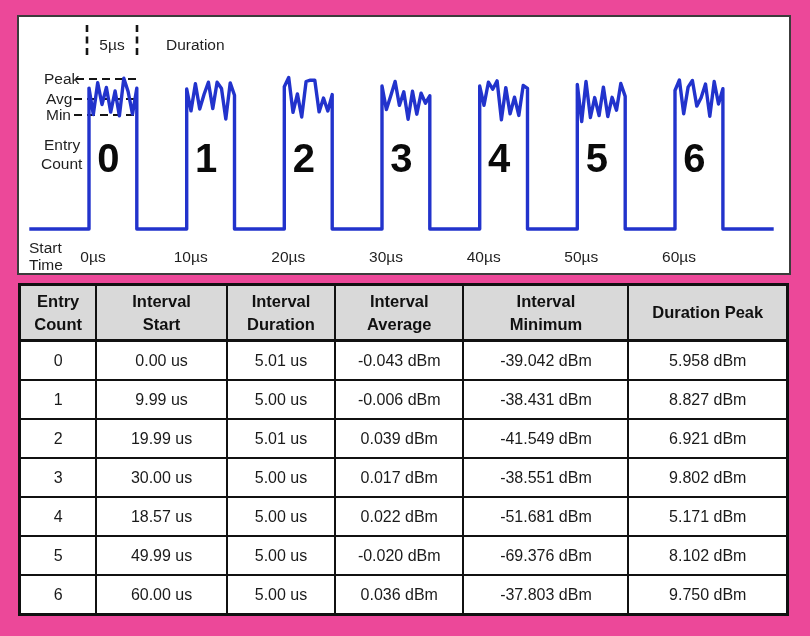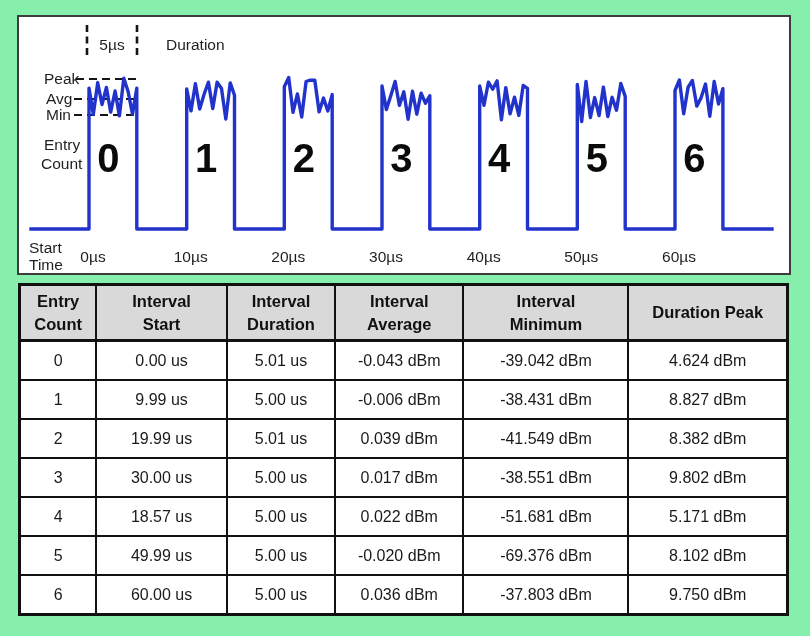--- a/index.html
+++ b/index.html
@@ -1,17 +1,17 @@
 <!DOCTYPE html>
 <html><head>
 <meta charset="utf-8">
 <style>
   html,body{margin:0;padding:0;background:#ffffff;}
   body{width:810px;height:636px;font-family:"Liberation Sans",sans-serif;}
-  #page{position:relative;width:810px;height:636px;background:#86efac;overflow:hidden;}
+  #page{position:relative;width:810px;height:636px;background:#ec4899;overflow:hidden;}
 
   
   .wave-box{position:absolute;left:17px;top:15px;width:770px;height:256px;
             border:2px solid #3c3c3c;background:#fff;}
   .wave-box svg{display:block;width:100%;height:100%;}
   svg text{font-family:"Liberation Sans",sans-serif;}
   .vdash{stroke:#151515;stroke-width:2.6;stroke-dasharray:7 4.5;fill:none;}
   .hdash{stroke:#151515;stroke-width:2;stroke-dasharray:8 5;fill:none;}
   .lbl{font-size:15.5px;fill:#1f1f1f;}
   .mid{text-anchor:middle;}
@@ -97,37 +97,37 @@
             <th>Duration Peak</th>
           </tr>
       </thead>
       <tbody id="tbl-body">
           <tr>
             <td>0</td>
             <td>0.00 us</td>
             <td>5.01 us</td>
             <td>-0.043 dBm</td>
             <td>-39.042 dBm</td>
-            <td>4.624 dBm</td>
+            <td>5.958 dBm</td>
           </tr>
           <tr>
             <td>1</td>
             <td>9.99 us</td>
             <td>5.00 us</td>
             <td>-0.006 dBm</td>
             <td>-38.431 dBm</td>
             <td>8.827 dBm</td>
           </tr>
           <tr>
             <td>2</td>
             <td>19.99 us</td>
             <td>5.01 us</td>
             <td>0.039 dBm</td>
             <td>-41.549 dBm</td>
-            <td>8.382 dBm</td>
+            <td>6.921 dBm</td>
           </tr>
           <tr>
             <td>3</td>
             <td>30.00 us</td>
             <td>5.00 us</td>
             <td>0.017 dBm</td>
             <td>-38.551 dBm</td>
             <td>9.802 dBm</td>
           </tr>
           <tr>

